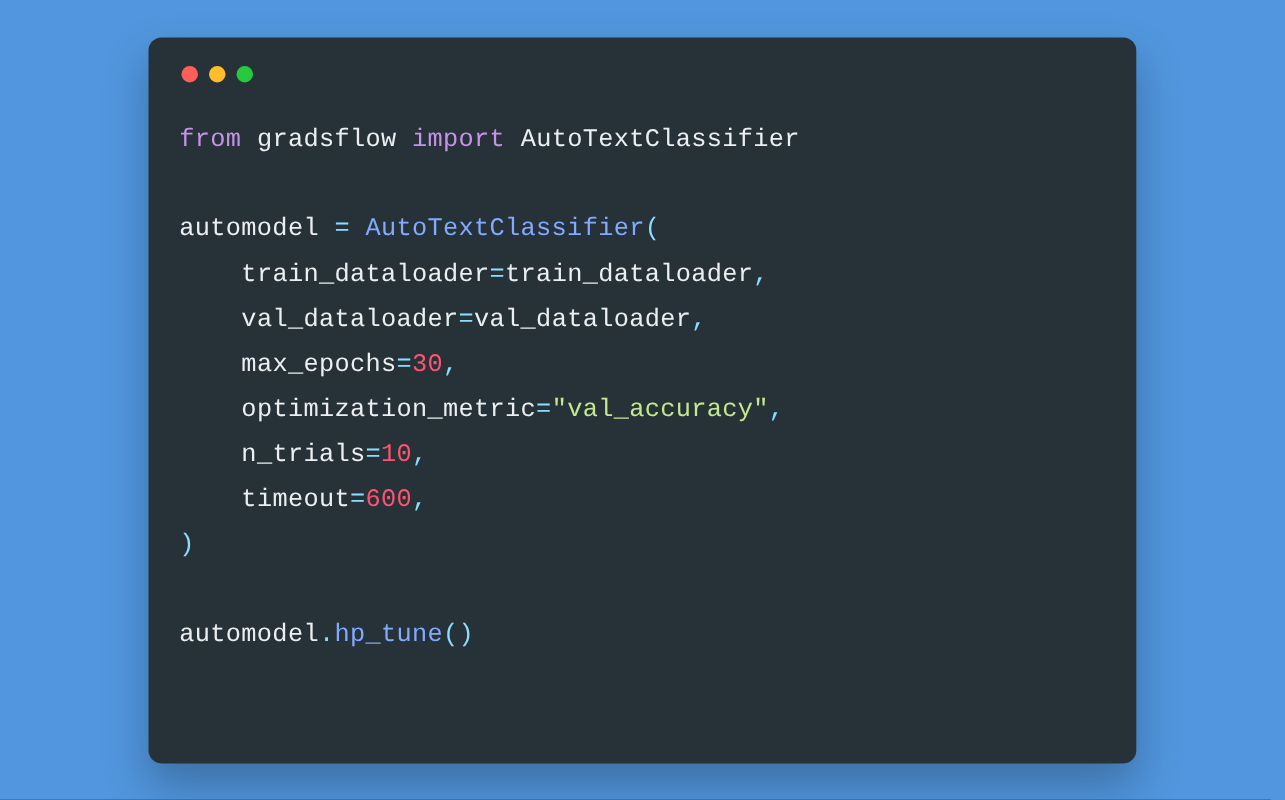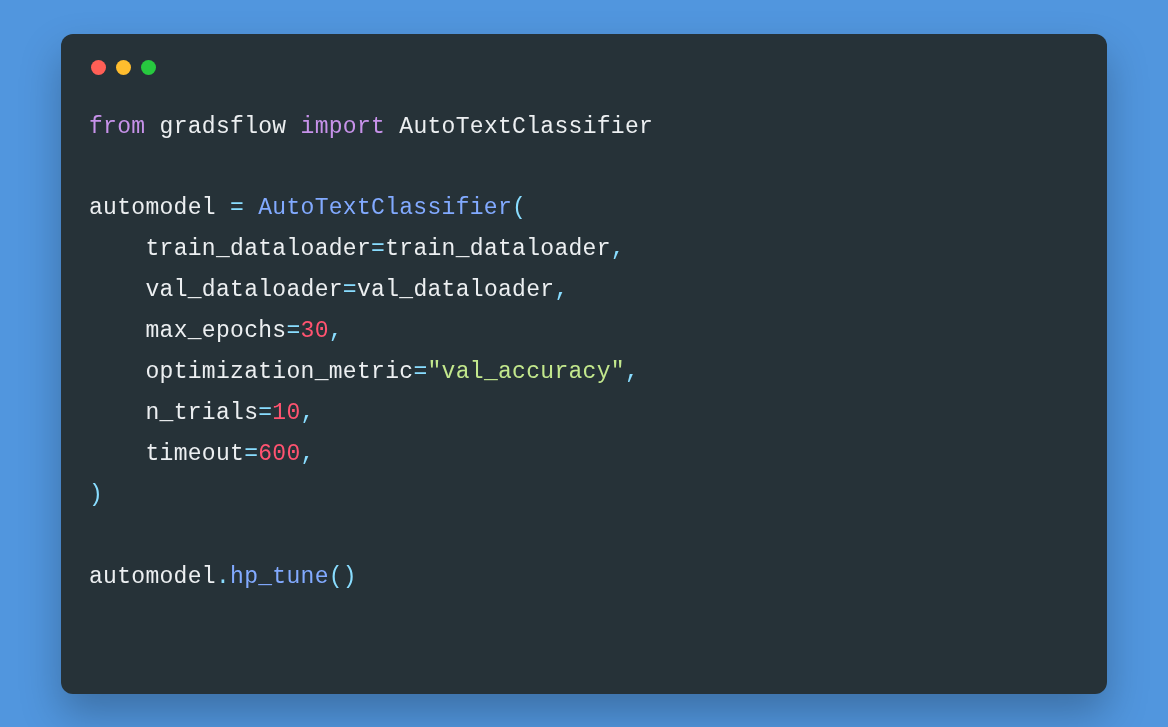--- a/index.html
+++ b/index.html
@@ -9,21 +9,21 @@
     overflow: hidden;
   }
   body {
     background: #5196de;
     display: flex;
     align-items: center;
     justify-content: center;
     font-family: "SFMono-Regular", Menlo, Monaco, Consolas, "Liberation Mono", "Courier New", monospace;
   }
   .window {
-    width: 1046px;
+    width: 898px;
     height: 660px;
     background: #263238;
     border-radius: 12px;
     box-shadow: 0 20px 40px rgba(0,0,0,0.25);
     padding: 24px 28px 28px 28px;
     display: flex;
     flex-direction: column;
   }
   .titlebar {
     display: flex;

